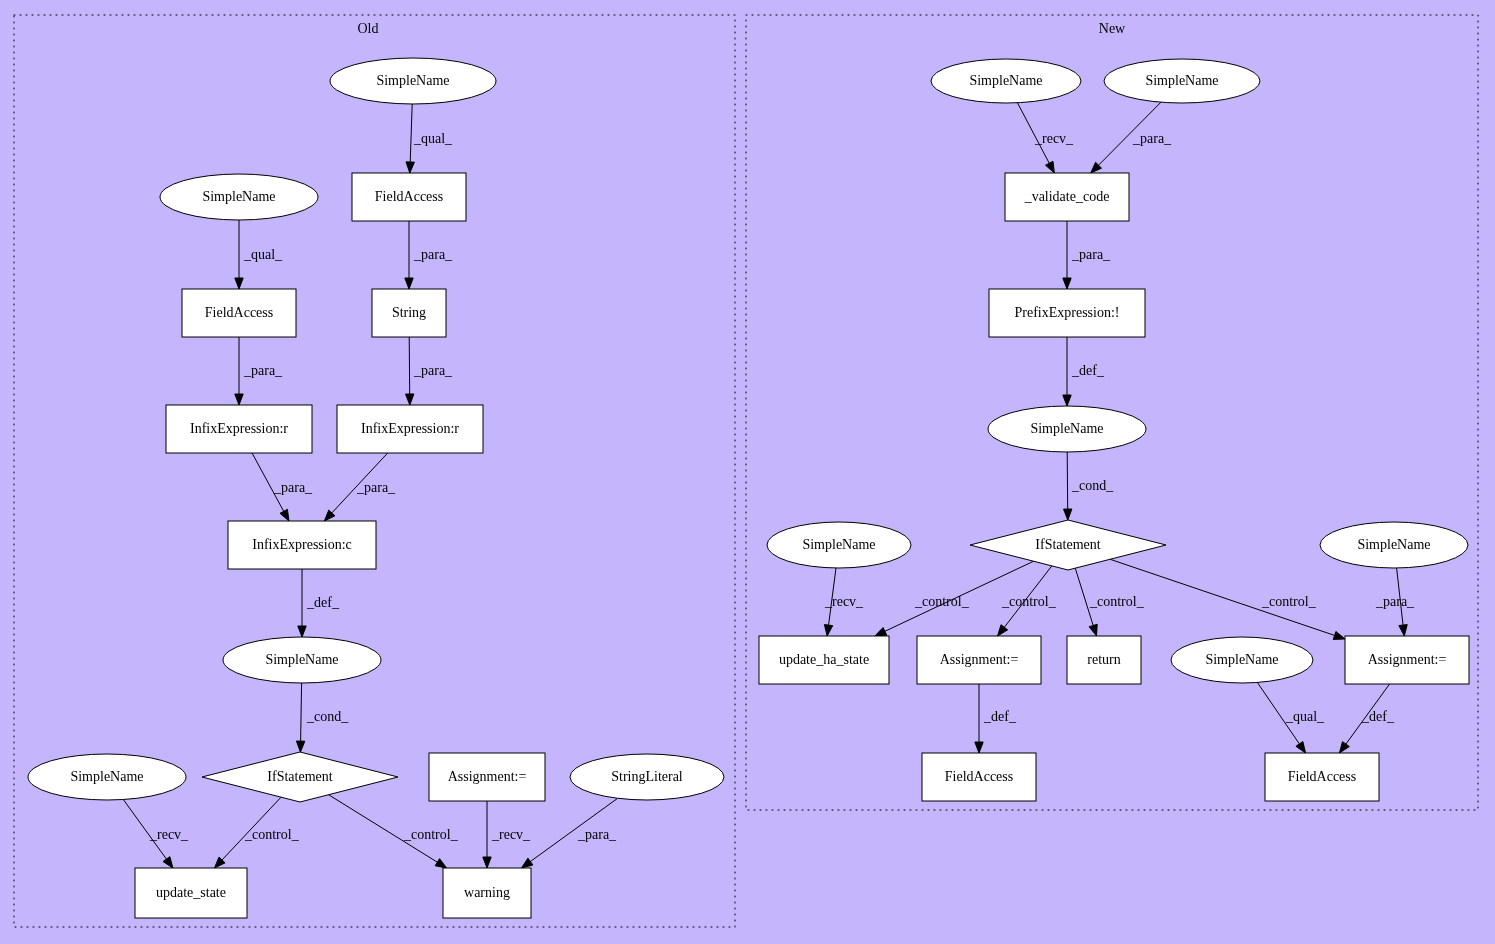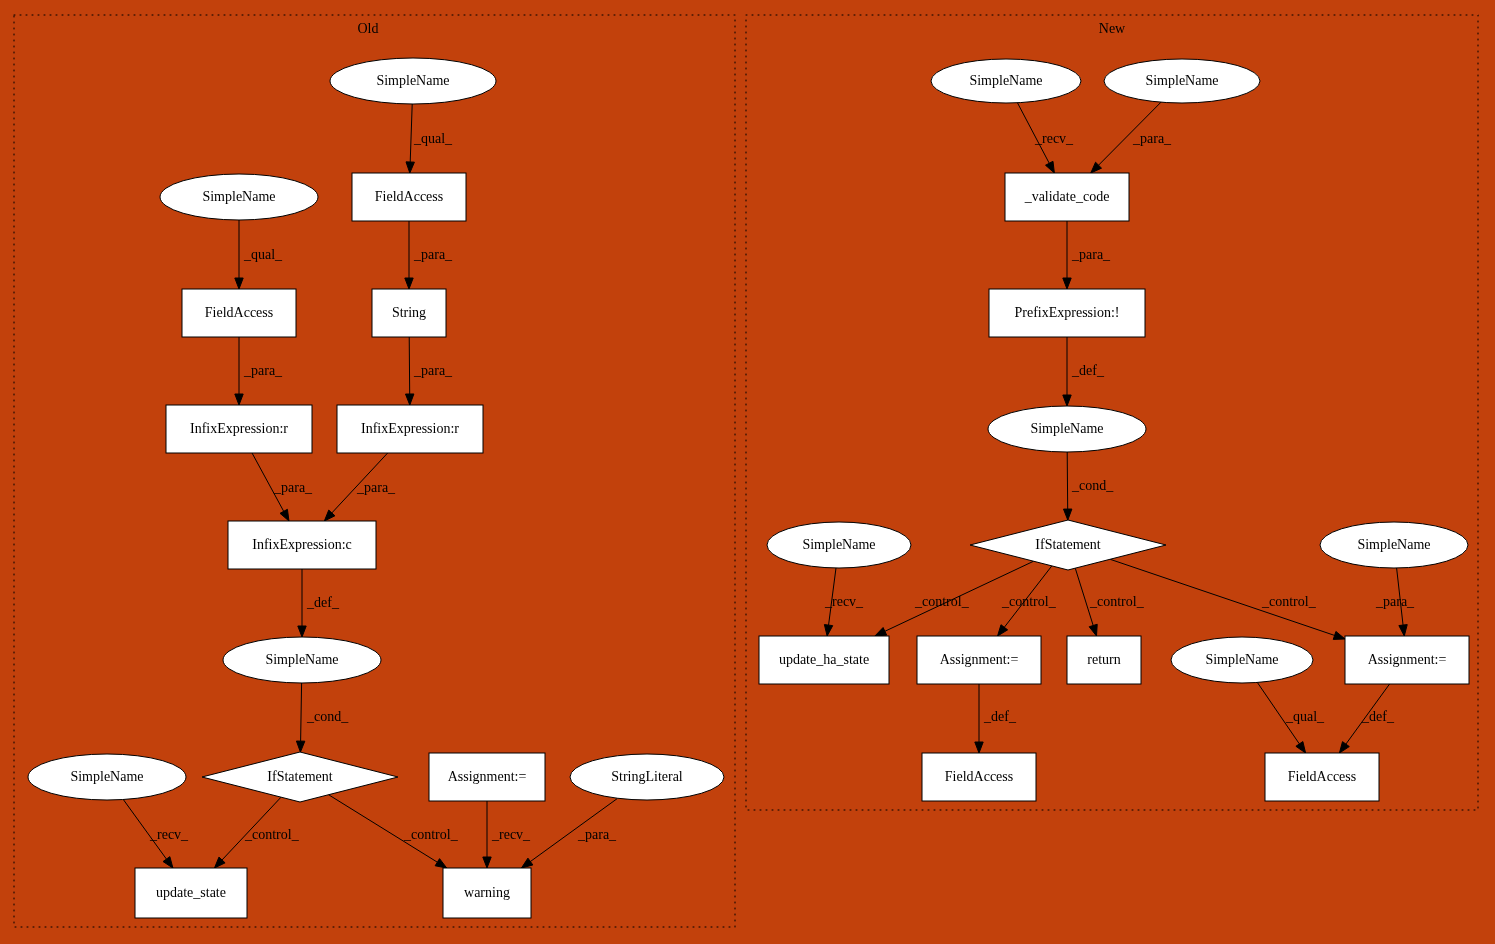--- a/index.html
+++ b/index.html
@@ -10,21 +10,21 @@
   body {
     width: 1495px;
     height: 944px;
     font-family: "Liberation Serif", "DejaVu Serif", serif;
     overflow: hidden;
   }
   #canvas {
     position: relative;
     width: 1495px;
     height: 944px;
-    background: #c2410c;
+    background: #c4b5fd;
   }
   svg.graph {
     position: absolute;
     left: 0;
     top: 0;
     width: 1495px;
     height: 944px;
   }
   .cluster-box {
     fill: none;

